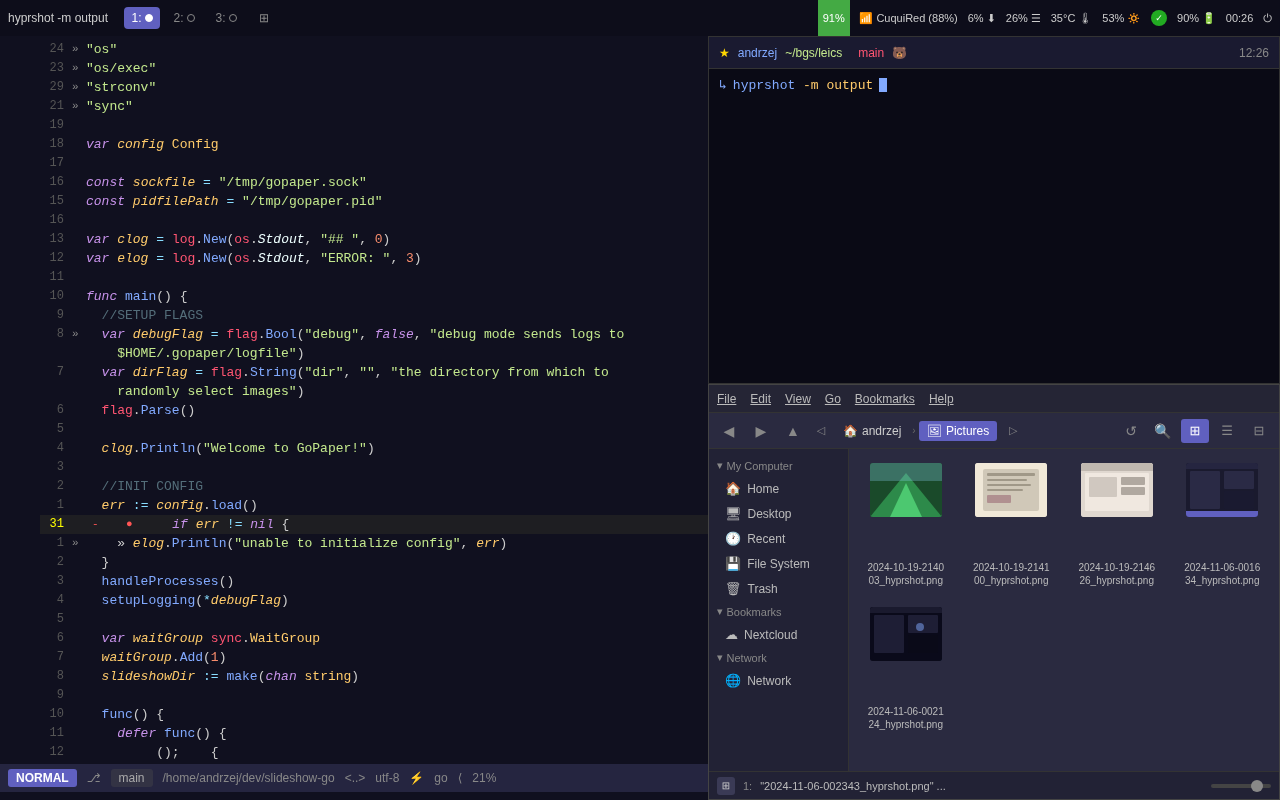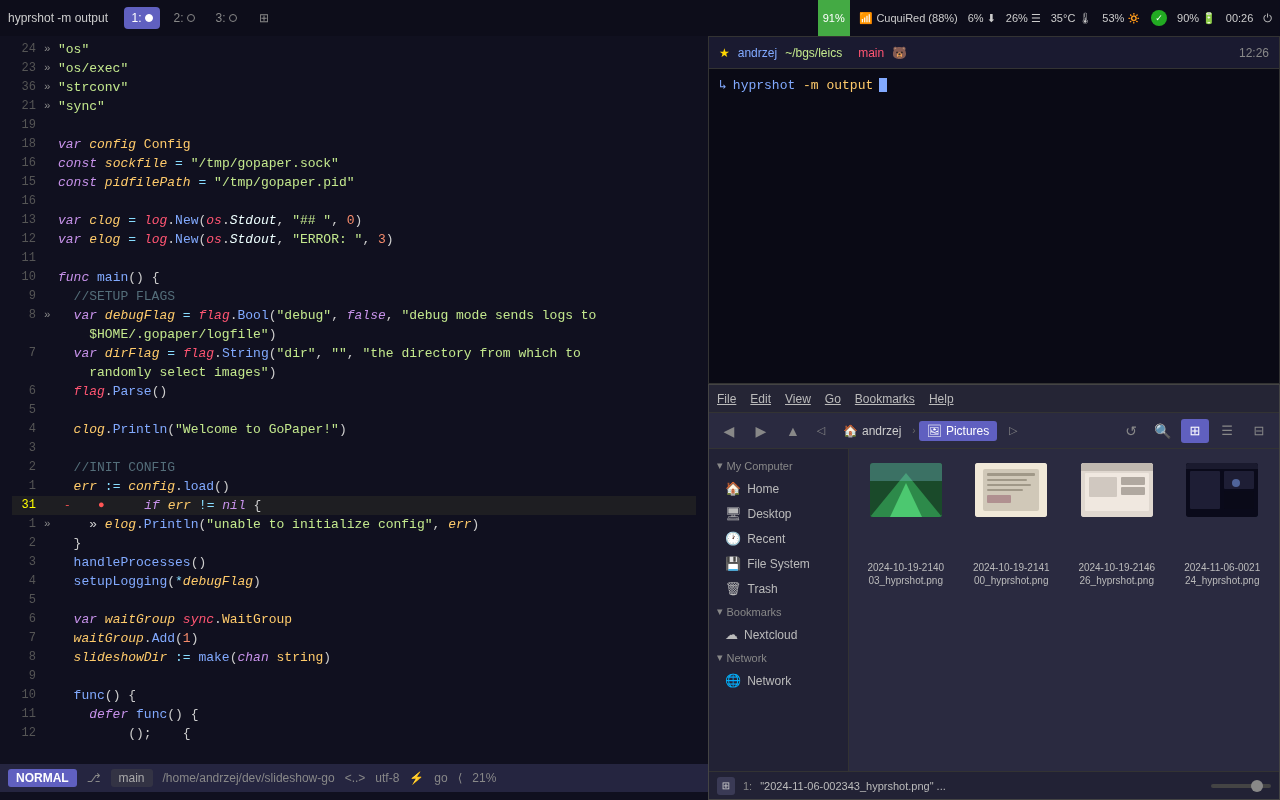--- a/index.html
+++ b/index.html
@@ -71,24 +71,25 @@
       height: 764px;
       background: rgba(15,15,30,0.92);
       overflow: hidden;
       position: relative;
     }
 
     .code-area {
       width: 100%;
       height: calc(764px - 36px);
       overflow: hidden;
-      padding: 4px 12px;
+      padding: 4px 0;
       font-family: 'Courier New', monospace;
       font-size: 13px;
       line-height: 19px;
+      margin-left: 40px;
     }
 
     .code-line {
       display: flex;
       align-items: flex-start;
       min-height: 19px;
       padding: 0 4px;
       white-space: pre;
     }
     .code-line.active-line { background: rgba(255,255,100,0.05); gap: 20px; }
@@ -115,21 +116,21 @@
     
     .kw { color: #c792ea; font-style: italic; }
     .fn { color: #82aaff; }
     .str { color: #c3e88d; }
     .num { color: #f78c6c; }
     .cmt { color: #546e7a; }
     .var-name { color: #ffcb6b; font-style: italic; }
     .type { color: #ffcb6b; }
     .op { color: #89ddff; }
     .punc { color: #89ddff; }
-    .pkg { color: #ff5572; font-style: italic; }
+    .pkg { color: #ff5572; }
     .const-name { color: #eeffff; font-style: italic; }
 
     
     .status-bar {
       height: 28px;
       background: #252540;
       display: flex;
       align-items: center;
       padding: 0 8px;
       gap: 10px;
@@ -480,38 +481,43 @@
         <span class="line-num">24</span>
         <span class="line-arrow">»</span>
         <span class="line-content"><span class="str">"os"</span></span>
       </div>
       <div class="code-line">
         <span class="line-num">23</span>
         <span class="line-arrow">»</span>
         <span class="line-content"><span class="str">"os/exec"</span></span>
       </div>
       <div class="code-line">
-        <span class="line-num">36</span>
+        <span class="line-num">29</span>
         <span class="line-arrow">»</span>
         <span class="line-content"><span class="str">"strconv"</span></span>
       </div>
       <div class="code-line">
         <span class="line-num">21</span>
         <span class="line-arrow">»</span>
         <span class="line-content"><span class="str">"sync"</span></span>
       </div>
       <div class="code-line">
         <span class="line-num">19</span>
         <span class="line-arrow"> </span>
         <span class="line-content"> </span>
       </div>
       <div class="code-line">
         <span class="line-num">18</span>
         <span class="line-arrow"> </span>
         <span class="line-content"><span class="kw">var</span> <span class="var-name">config</span> <span class="type">Config</span></span>
+      </div>
+      <div class="code-line">
+        <span class="line-num">17</span>
+        <span class="line-arrow"> </span>
+        <span class="line-content"> </span>
       </div>
       <div class="code-line">
         <span class="line-num">16</span>
         <span class="line-arrow"> </span>
         <span class="line-content"><span class="kw">const</span> <span class="var-name">sockfile</span> <span class="op">=</span> <span class="str">"/tmp/gopaper.sock"</span></span>
       </div>
       <div class="code-line">
         <span class="line-num">15</span>
         <span class="line-arrow"> </span>
         <span class="line-content"><span class="kw">const</span> <span class="var-name">pidfilePath</span> <span class="op">=</span> <span class="str">"/tmp/gopaper.pid"</span></span>
@@ -829,20 +835,33 @@
                 <rect fill="#c0b8b0" x="0" y="0" width="72" height="8"></rect>
                 <rect fill="#f0e8e0" x="4" y="10" width="64" height="38" rx="1"></rect>
                 <rect fill="#d0c8c0" x="8" y="14" width="28" height="20" rx="1"></rect>
                 <rect fill="#b0a8a0" x="40" y="14" width="24" height="8" rx="1"></rect>
                 <rect fill="#b0a8a0" x="40" y="24" width="24" height="8" rx="1"></rect>
               </svg>
             </div>
             <span class="fm-filename">2024-10-19-214626_hyprshot.png</span>
           </div>
 
+          <div class="fm-file-item">
+            <div class="fm-thumbnail thumb-dark">
+              <svg width="72" height="54" viewBox="0 0 72 54">
+                <rect fill="#1a1a2e" width="72" height="54"></rect>
+                <rect fill="#252540" x="0" y="0" width="72" height="6"></rect>
+                <rect fill="#2a2a45" x="4" y="8" width="30" height="38" rx="1"></rect>
+                <rect fill="#2a2a45" x="38" y="8" width="30" height="18" rx="1"></rect>
+                <rect fill="#1a1a30" x="38" y="28" width="30" height="18" rx="1"></rect>
+                <rect fill="#6060c0" x="0" y="48" width="72" height="6"></rect>
+              </svg>
+            </div>
+            <span class="fm-filename">2024-11-06-001634_hyprshot.png</span>
+          </div>
 
           <div class="fm-file-item">
             <div class="fm-thumbnail thumb-dark2">
               <svg width="72" height="54" viewBox="0 0 72 54">
                 <rect fill="#0a0a1a" width="72" height="54"></rect>
                 <rect fill="#1a1a2e" x="0" y="0" width="72" height="6"></rect>
                 <rect fill="#1e1e35" x="4" y="8" width="30" height="38" rx="1"></rect>
                 <rect fill="#1e1e35" x="38" y="8" width="30" height="18" rx="1"></rect>
                 <rect fill="#0a0a18" x="38" y="28" width="30" height="18" rx="1"></rect>
                 <circle fill="#82aaff" cx="50" cy="20" r="4" opacity="0.5"></circle>

